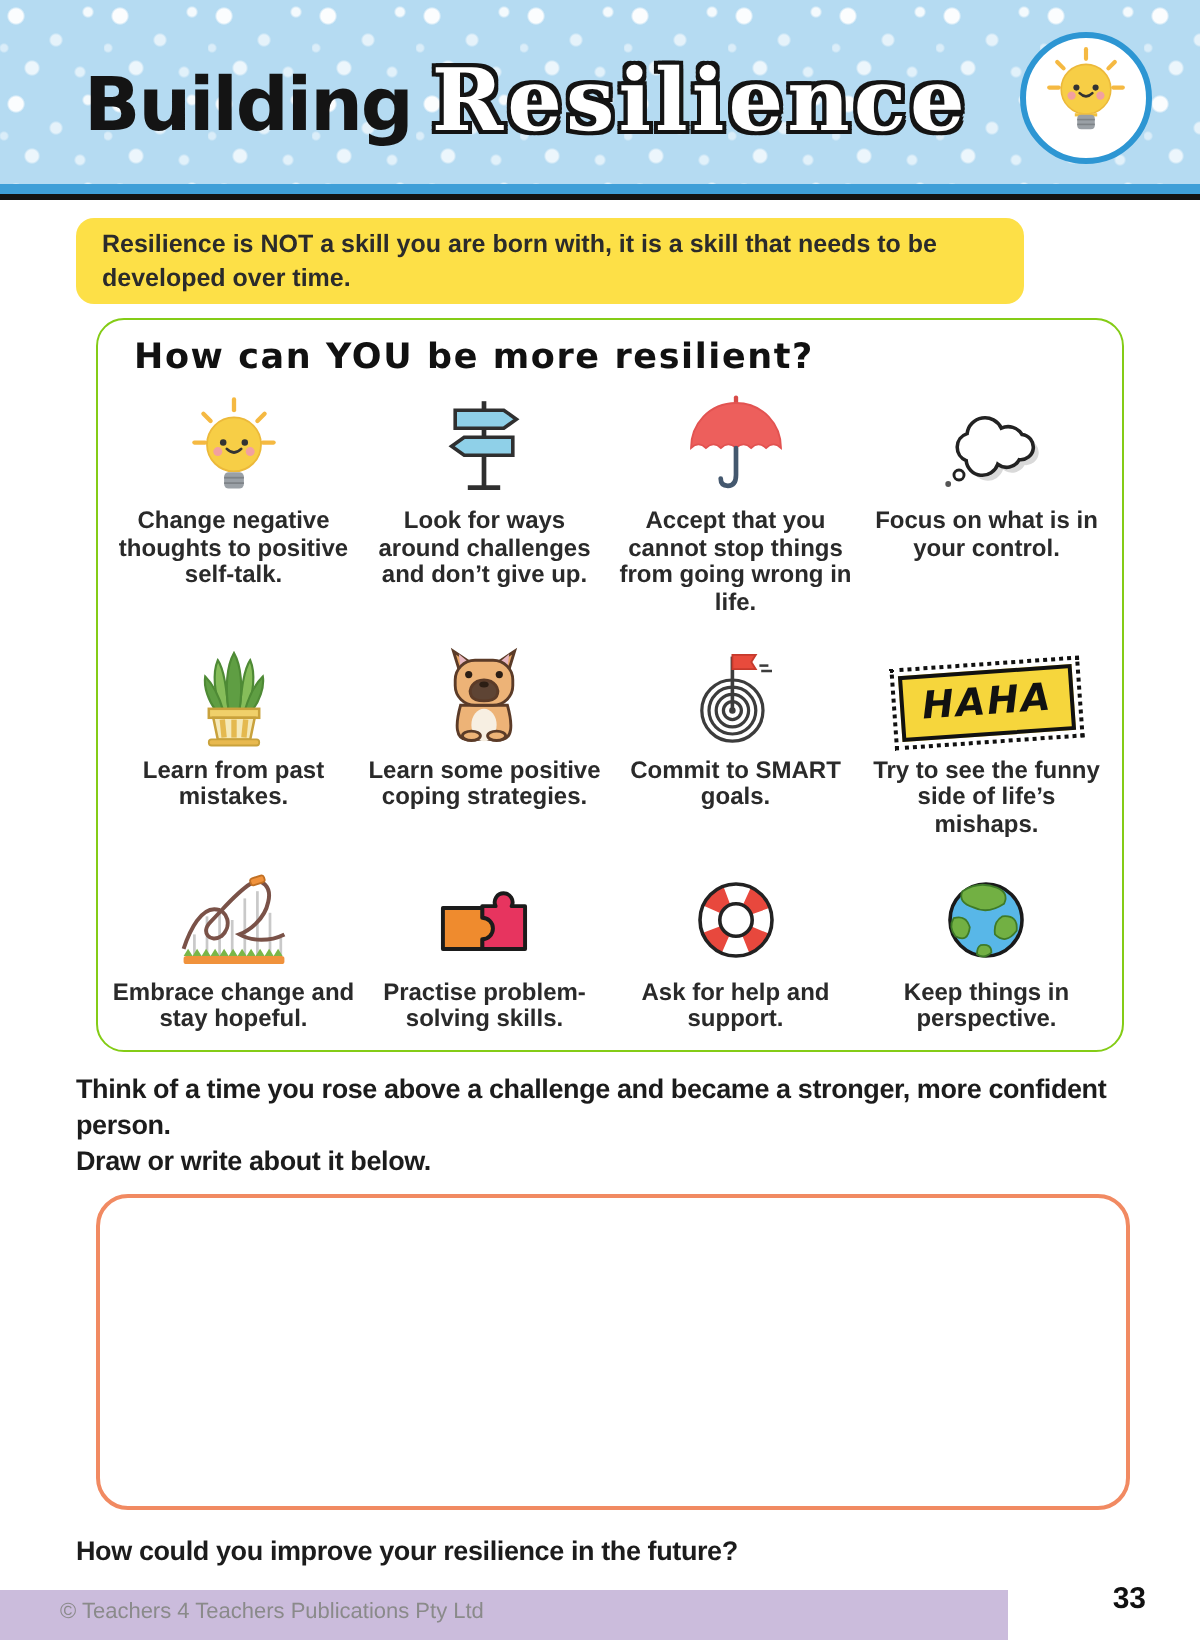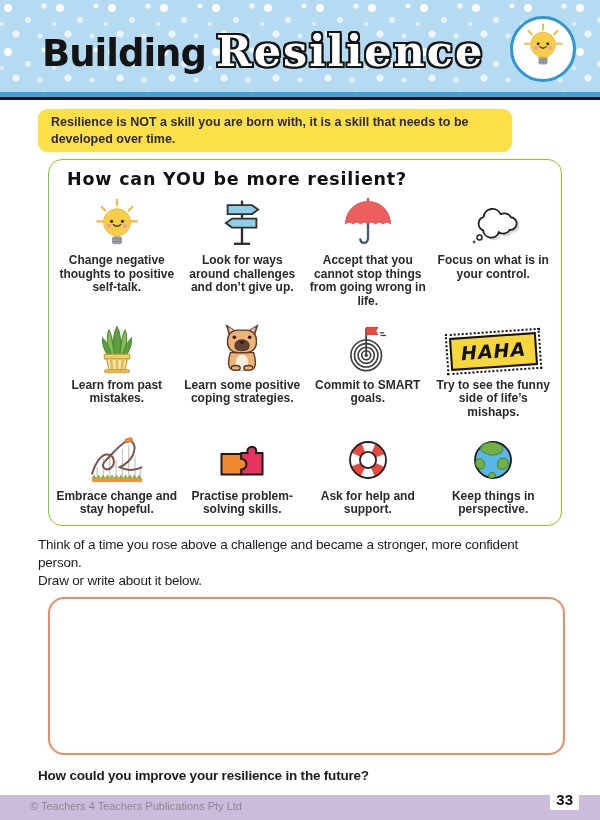--- a/index.html
+++ b/index.html
@@ -74,29 +74,29 @@
   .haha-box::after {
     content:""; position:absolute; left:-6px; top:-6px; right:-6px; bottom:-6px;
     border:2px dotted #111;
   }
   .haha-text {
     font-family:"DejaVu Sans", sans-serif; font-weight:bold; font-size:19px;
     color:#111; letter-spacing:1px; font-style:italic;
   }
 
   
-  .prompt { margin:10px 38px 0 38px; font-size:13.5px; line-height:1.35; font-weight:normal; color:#1c1c1c; letter-spacing:-0.2px; }
+  .prompt { margin:10px 38px 0 38px; font-size:13.5px; line-height:1.35; font-weight:bold; color:#1c1c1c; letter-spacing:-0.2px; }
   .draw-box {
     margin:6px 35px 0 48px; width:517px; height:158px;
     border:2.5px solid #f18a62; border-radius:16px; background:#fff;
   }
   .question { margin:13px 38px 8px 38px; font-size:13.5px; font-weight:bold; color:#1c1c1c; letter-spacing:-0.2px; }
 
   
-  .footer { position:absolute; left:0; bottom:0; width:600px; height:25px; background:#cbbcdc;text-align:right; }
+  .footer { position:absolute; left:0; bottom:0; width:504px; height:25px; background:#cbbcdc;text-align:right; }
   .copyright { position:absolute; left:30px; top:5px; font-size:11px; color:#8a8a8a; }
   .page-num {
     position:absolute; right:21px; bottom:10px; background:#fff;
     padding:1px 6px 2px 6px; font-size:15px; font-weight:bold; color:#111;
   }
 </style>
 </head>
 <body>
 
 <div class="page">

